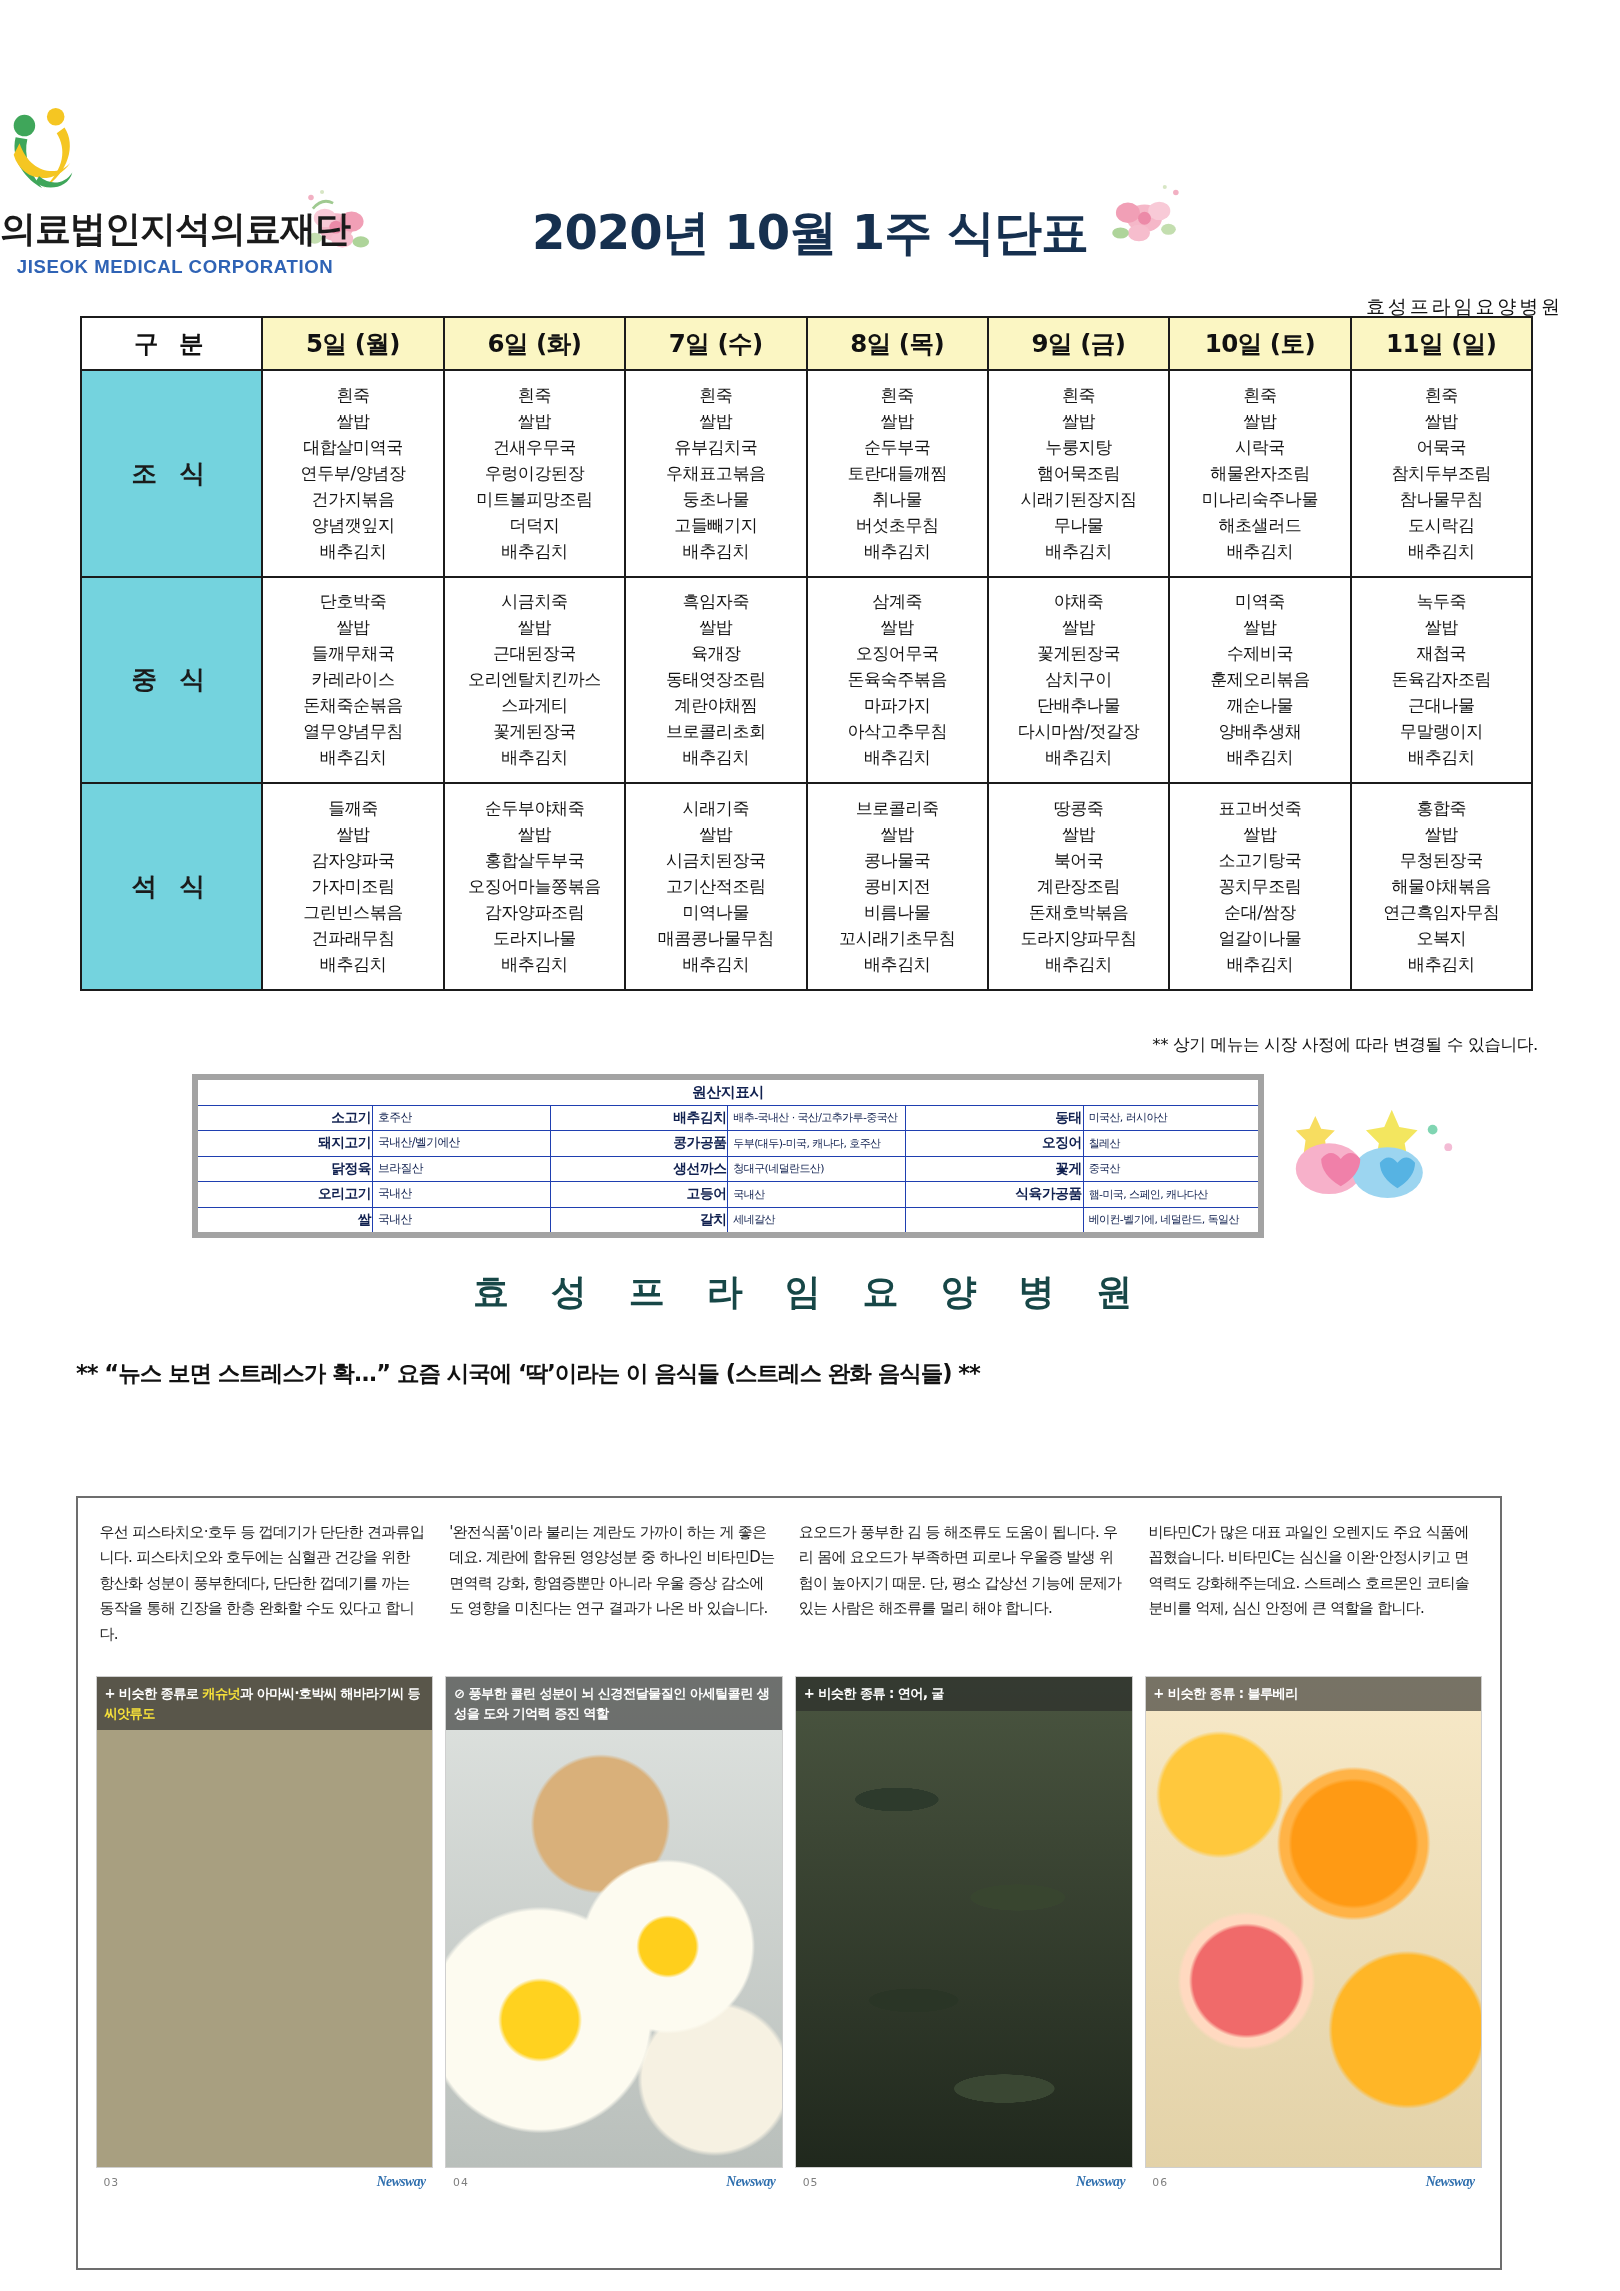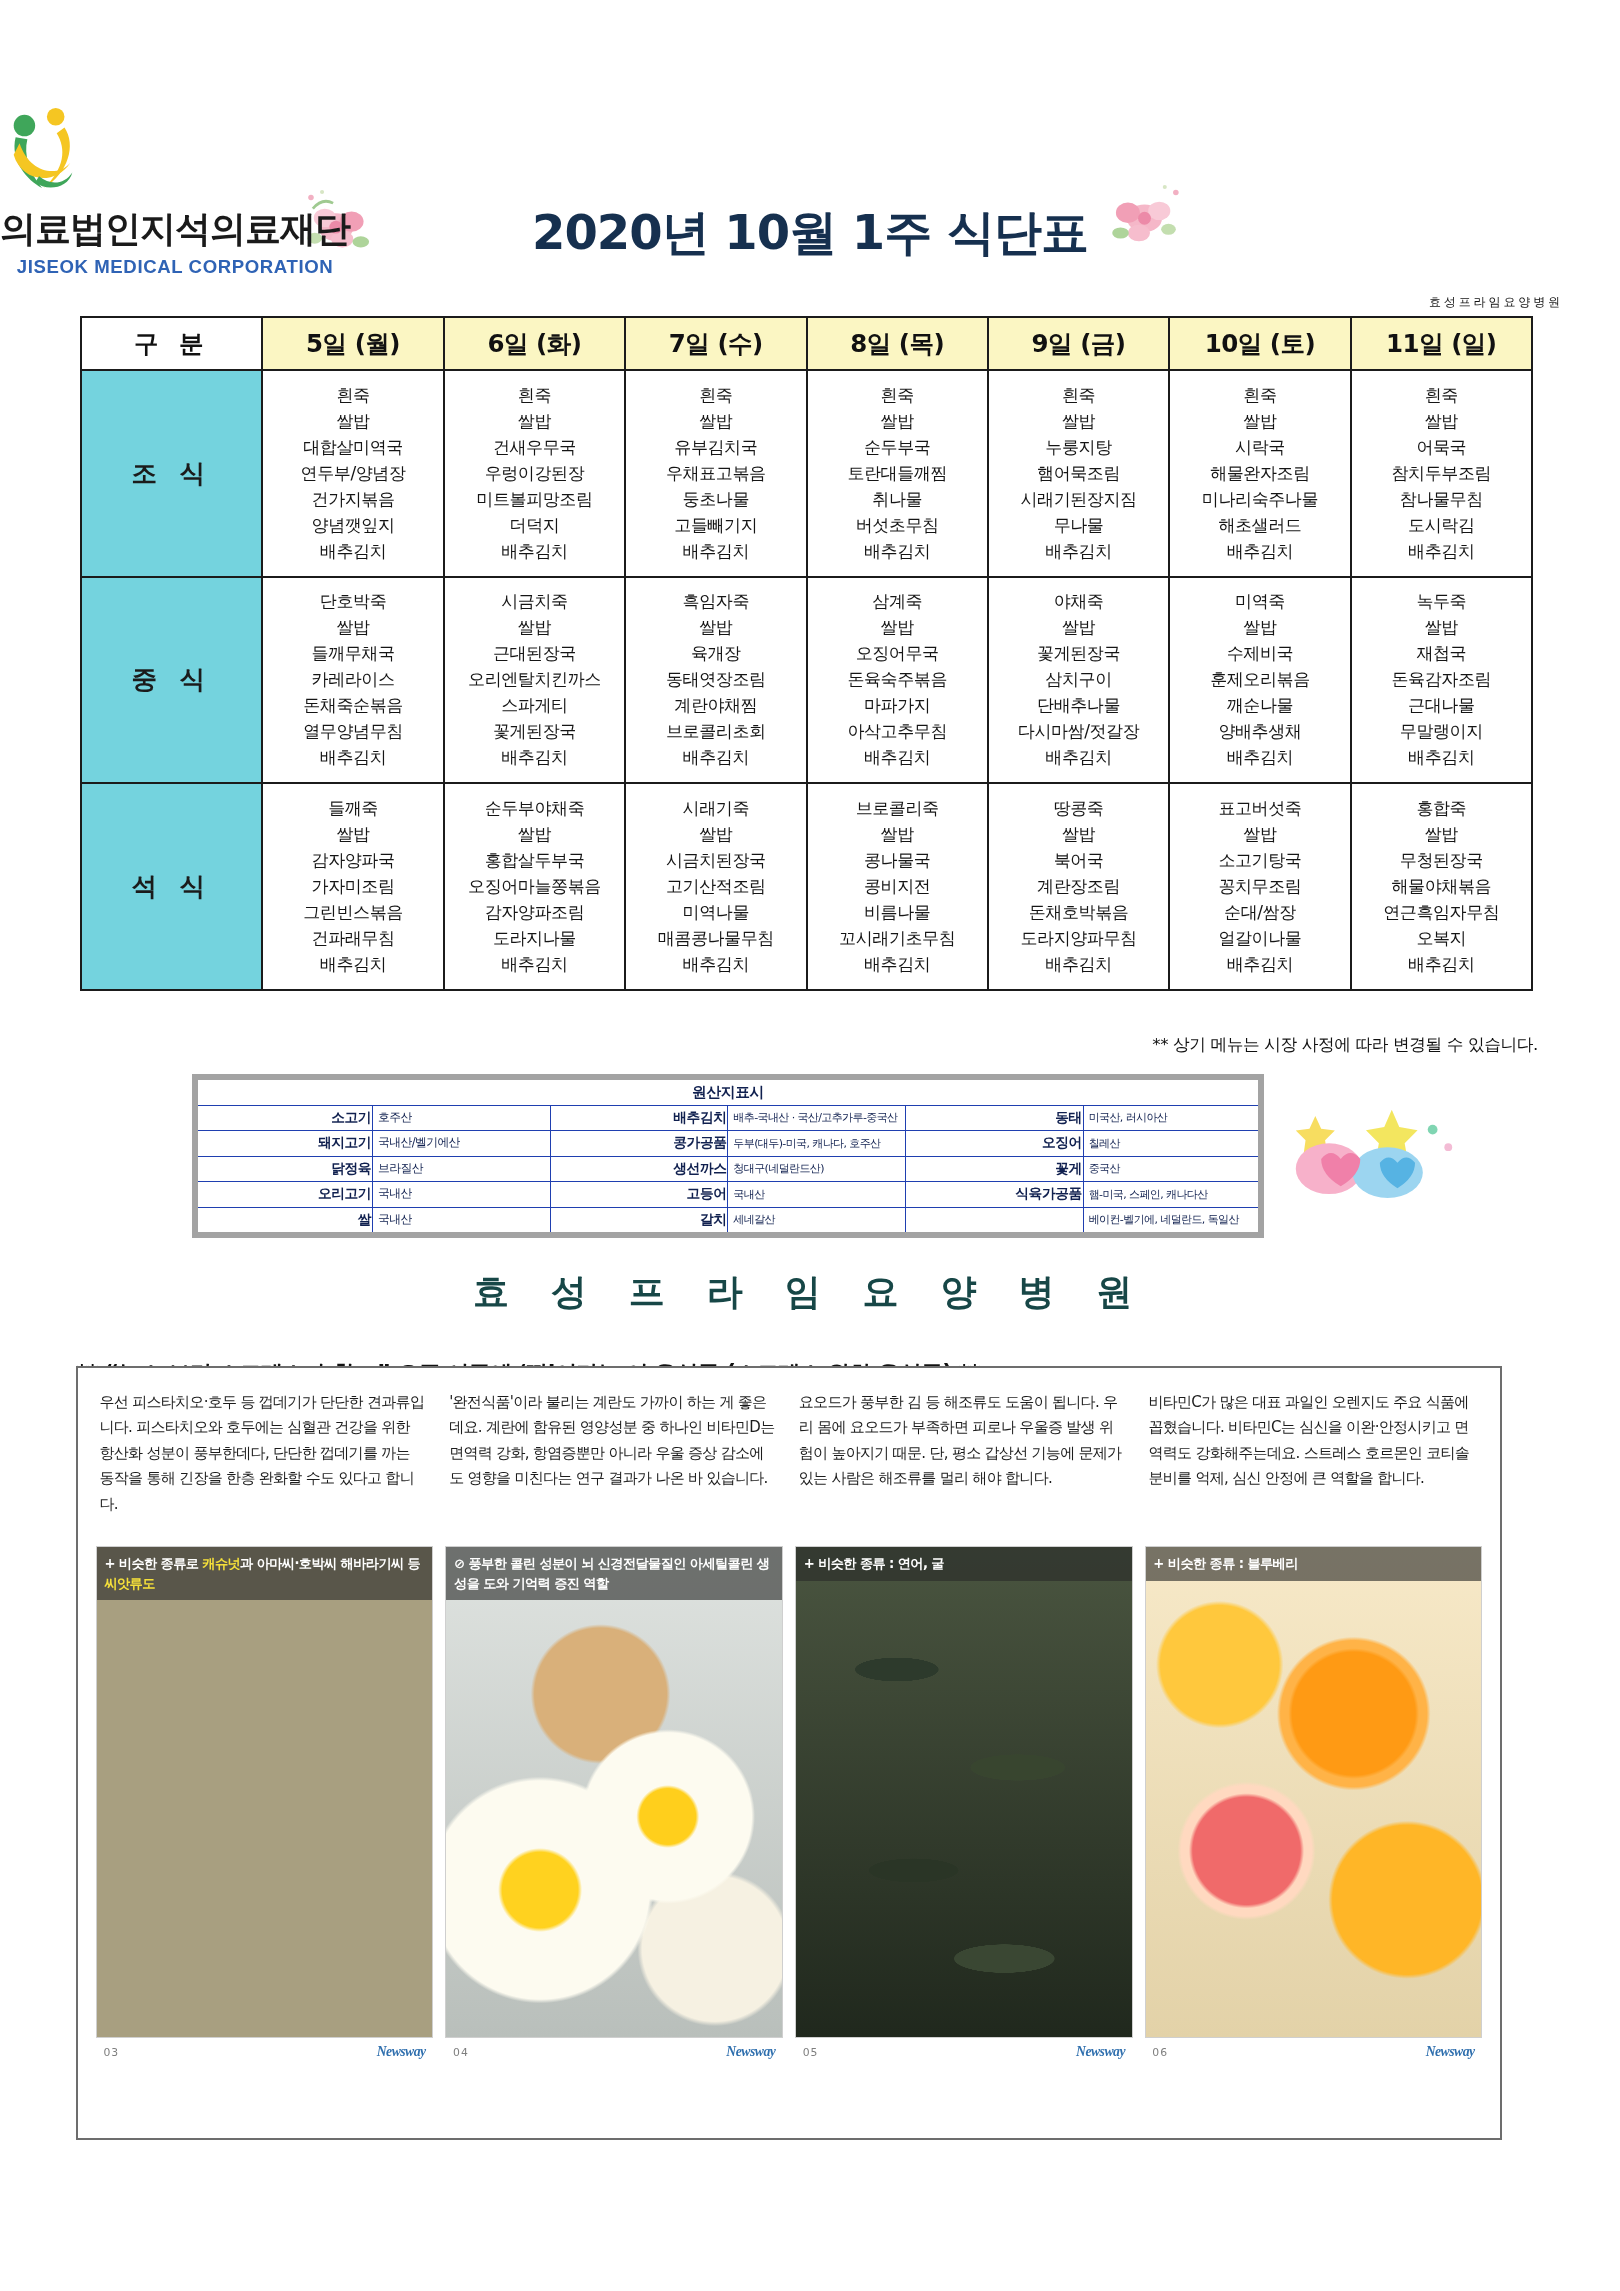--- a/index.html
+++ b/index.html
@@ -33,21 +33,21 @@
     position:absolute;left:0;right:0;top:201px;text-align:center;
     font-size:48px;font-weight:bold;color:#16304f;letter-spacing:-1px;
     font-family:"DejaVu Sans","Liberation Sans",sans-serif;
   }
   .flower{position:absolute;width:93px;height:83px;opacity:.92;}
   .flower.left{left:294px;top:181px;}
   .flower.right{left:1098px;top:174px;}
 
   .hospital-tag{
     position:absolute;right:57px;top:294px;
-    font-size:12px;letter-spacing:2.9px;color:#111;font-weight:500;
+    font-size:19px;letter-spacing:2.9px;color:#111;font-weight:500;
   }
 
   
   .menu-wrap{position:absolute;left:80px;top:316px;width:1453px;}
   table.menu{border-collapse:collapse;width:100%;table-layout:fixed;}
   table.menu th,table.menu td{
     border:2.5px solid #1b1b1b;
     text-align:center;vertical-align:middle;
   }
   table.menu th{
@@ -90,21 +90,21 @@
     font-size:36px;font-weight:bold;letter-spacing:14.7px;color:#174747;
     font-family:"DejaVu Sans","Liberation Sans",sans-serif;
   }
   .stress-line{
     position:absolute;left:76px;top:1358px;
     font-size:22.5px;font-weight:bold;color:#111;letter-spacing:-1px;
   }
 
   
   .articles{
-    position:absolute;left:76px;top:1366px;width:1426px;height:774px;
+    position:absolute;left:76px;top:1496px;width:1426px;height:774px;
     border:2px solid #6d6d6d;background:#fff;
     display:flex;padding:21.6px 17.6px 0;box-sizing:border-box;gap:11.8px;
   }
   .panel{flex:1 1 0;display:flex;flex-direction:column;min-width:0;position:relative;}
   .ptext{font-size:15px;line-height:25.5px;color:#1c1c1c;letter-spacing:-0.7px;
     padding:0 5.9px 0 3.9px;min-height:147px;}
   .photo{
     position:relative;margin-top:9.8px;height:490px;border:1px solid #cfcfcf;
     overflow:hidden;
   }

